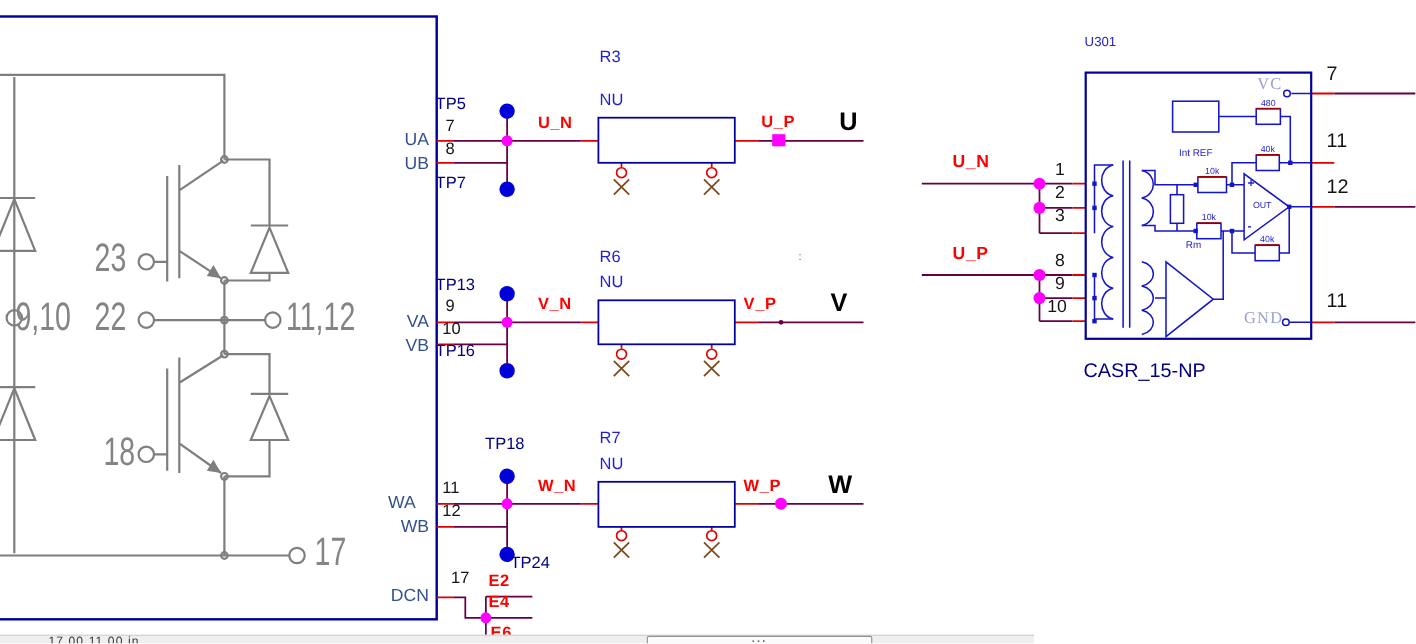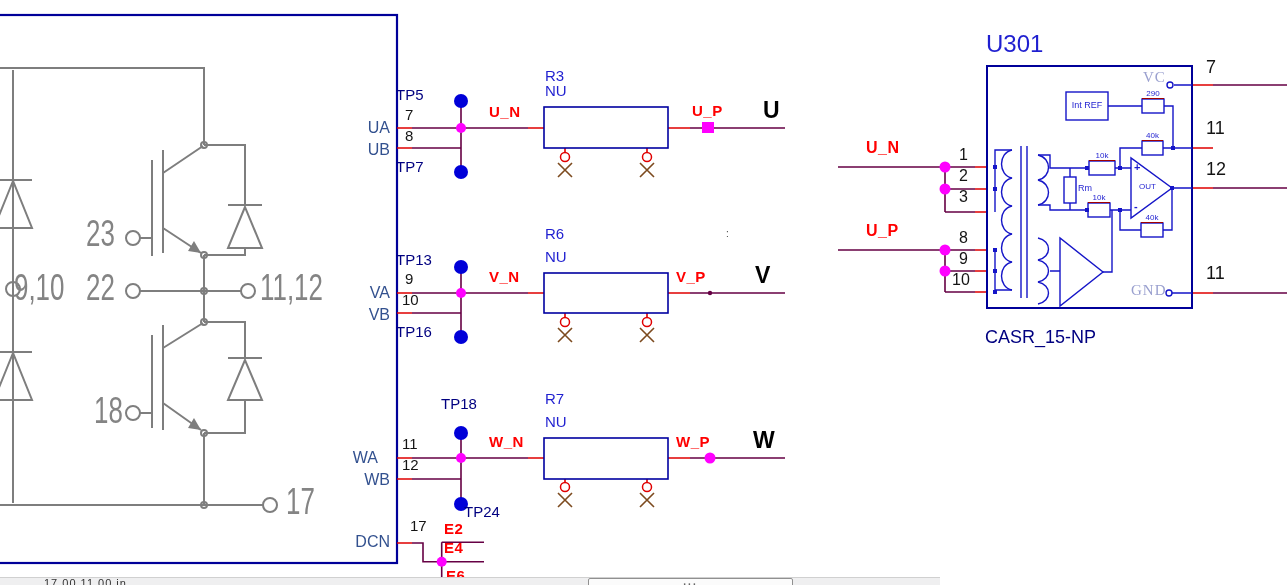--- a/index.html
+++ b/index.html
@@ -11,21 +11,21 @@
   .pname{color:#33518f;font-size:16px;text-align:right;width:62px;}
   .pnum{color:#141414;font-size:15px;}
   .pnum2{color:#141414;font-size:16px;}
   .pnumR{color:#141414;font-size:18px;}
   .net{color:#ff0000;font-size:15px;font-weight:700;letter-spacing:.5px;}
   .net2{color:#ff0000;font-size:16px;font-weight:700;letter-spacing:.5px;}
   .phase{color:#000;font-size:23px;font-weight:700;}
   .gray{color:#848484;font-size:36px;transform:scaleX(.72);transform-origin:0 0;}
   .serif{font-family:"Liberation Serif",serif;color:#9aa0cf;font-size:15px;letter-spacing:1px;}
   .rval{color:#1f1fd0;font-size:8px;text-align:center;border-bottom:1px solid #a00000;}
-  .tiny{color:#1f1fd0;font-size:9px;text-align:center;}
+  .tiny{color:#1f1fd0;font-size:9px;text-align:center;margin-top:34px;}
   .opin{color:#1f1fd0;font-size:11px;font-weight:700;}
   .statusbar{position:absolute;left:0;top:577px;width:940px;height:8px;background:#efeff0;
              border-top:1px solid #d0d0d0;}
   .coords{position:absolute;left:44px;top:577px;font-size:11px;color:#333;letter-spacing:1px;}
   .thumb{position:absolute;left:588px;top:578px;width:203px;height:12px;background:#fbfbfb;
          border:1px solid #909090;border-radius:2px;}
   .grip{position:absolute;left:50%;top:-3px;transform:translateX(-50%);font-size:10px;
         color:#666;letter-spacing:2px;font-weight:700;}
   .artifact{position:absolute;left:726px;top:228px;font-size:10px;color:#444;}
   svg{position:absolute;left:0;top:0;}
@@ -201,62 +201,62 @@
 <div class="lbl pname" style="left:328px;top:142px">UB</div>
 <div class="lbl pname" style="left:328px;top:285px">VA</div>
 <div class="lbl pname" style="left:328px;top:307px">VB</div>
 <div class="lbl pname" style="left:316px;top:450px">WA</div>
 <div class="lbl pname" style="left:328px;top:472px">WB</div>
 <div class="lbl pname" style="left:328px;top:534px">DCN</div>
 
 <div class="lbl navy" style="left:396px;top:87px">TP5</div>
 <div class="lbl navy" style="left:396px;top:159px">TP7</div>
 <div class="lbl navy" style="left:396px;top:252px">TP13</div>
-<div class="lbl navy" style="left:396px;top:324px">TP16</div>
+<div class="lbl navy" style="left:396px;top:312px">TP16</div>
 <div class="lbl navy" style="left:441px;top:396px">TP18</div>
 <div class="lbl navy" style="left:464px;top:504px">TP24</div>
 
-<div class="lbl comp" style="left:545px;top:68px">R3</div>
+<div class="lbl comp" style="left:545px;top:44px">R3</div>
 <div class="lbl comp" style="left:545px;top:83px">NU</div>
 <div class="lbl comp" style="left:545px;top:226px">R6</div>
 <div class="lbl comp" style="left:545px;top:249px">NU</div>
 <div class="lbl comp" style="left:545px;top:391px">R7</div>
 <div class="lbl comp" style="left:545px;top:414px">NU</div>
 
 <div class="lbl net" style="left:489px;top:104px">U_N</div>
 <div class="lbl net" style="left:692px;top:103px">U_P</div>
 <div class="lbl net" style="left:489px;top:269px">V_N</div>
 <div class="lbl net" style="left:676px;top:269px">V_P</div>
 <div class="lbl net" style="left:489px;top:434px">W_N</div>
 <div class="lbl net" style="left:676px;top:434px">W_P</div>
 <div class="lbl phase" style="left:763px;top:99px">U</div>
 <div class="lbl phase" style="left:755px;top:264px">V</div>
 <div class="lbl phase" style="left:753px;top:429px">W</div>
 <div class="lbl net" style="left:444px;top:521px">E2</div>
 <div class="lbl net" style="left:444px;top:540px">E4</div>
 <div class="lbl net" style="left:446px;top:568px">E6</div>
 
-<div class="lbl comp" style="left:986px;top:32px;font-size:24px">U301</div>
+<div class="lbl comp" style="left:986px;top:32px;font-size:12px">U301</div>
 <div class="lbl navy" style="left:985px;top:328px;font-size:18px">CASR_15-NP</div>
 <div class="lbl net2" style="left:866px;top:140px">U_N</div>
 <div class="lbl net2" style="left:866px;top:223px">U_P</div>
 <div class="lbl pnum2" style="left:959px;top:147px">1</div>
 <div class="lbl pnum2" style="left:959px;top:168px">2</div>
 <div class="lbl pnum2" style="left:959px;top:189px">3</div>
 <div class="lbl pnum2" style="left:959px;top:230px">8</div>
 <div class="lbl pnum2" style="left:959px;top:251px">9</div>
 <div class="lbl pnum2" style="left:952px;top:272px">10</div>
 <div class="lbl pnumR" style="left:1206px;top:58px">7</div>
 <div class="lbl pnumR" style="left:1206px;top:119px">11</div>
 <div class="lbl pnumR" style="left:1206px;top:160px">12</div>
 <div class="lbl pnumR" style="left:1206px;top:264px">11</div>
 <div class="lbl serif" style="left:1143px;top:70px">VC</div>
 <div class="lbl serif" style="left:1131px;top:283px">GND</div>
 <div class="lbl tiny" style="left:1066px;top:101px;width:42px">Int REF</div>
-<div class="lbl rval" style="left:1142px;top:90px;width:22px">290</div>
+<div class="lbl rval" style="left:1142px;top:90px;width:22px">480</div>
 <div class="lbl rval" style="left:1142px;top:132px;width:21px">40k</div>
 <div class="lbl rval" style="left:1089px;top:152px;width:26px">10k</div>
 <div class="lbl tiny" style="left:1078px;top:184px">Rm</div>
 <div class="lbl rval" style="left:1088px;top:194px;width:22px">10k</div>
 <div class="lbl rval" style="left:1141px;top:214px;width:22px">40k</div>
 <div class="lbl" style="left:1139px;top:183px;font-size:8px;color:#1f1fd0">OUT</div>
 <div class="lbl opin" style="left:1134px;top:162px">+</div>
 <div class="lbl opin" style="left:1134px;top:201px">-</div>
 
 <div class="artifact">:</div>

